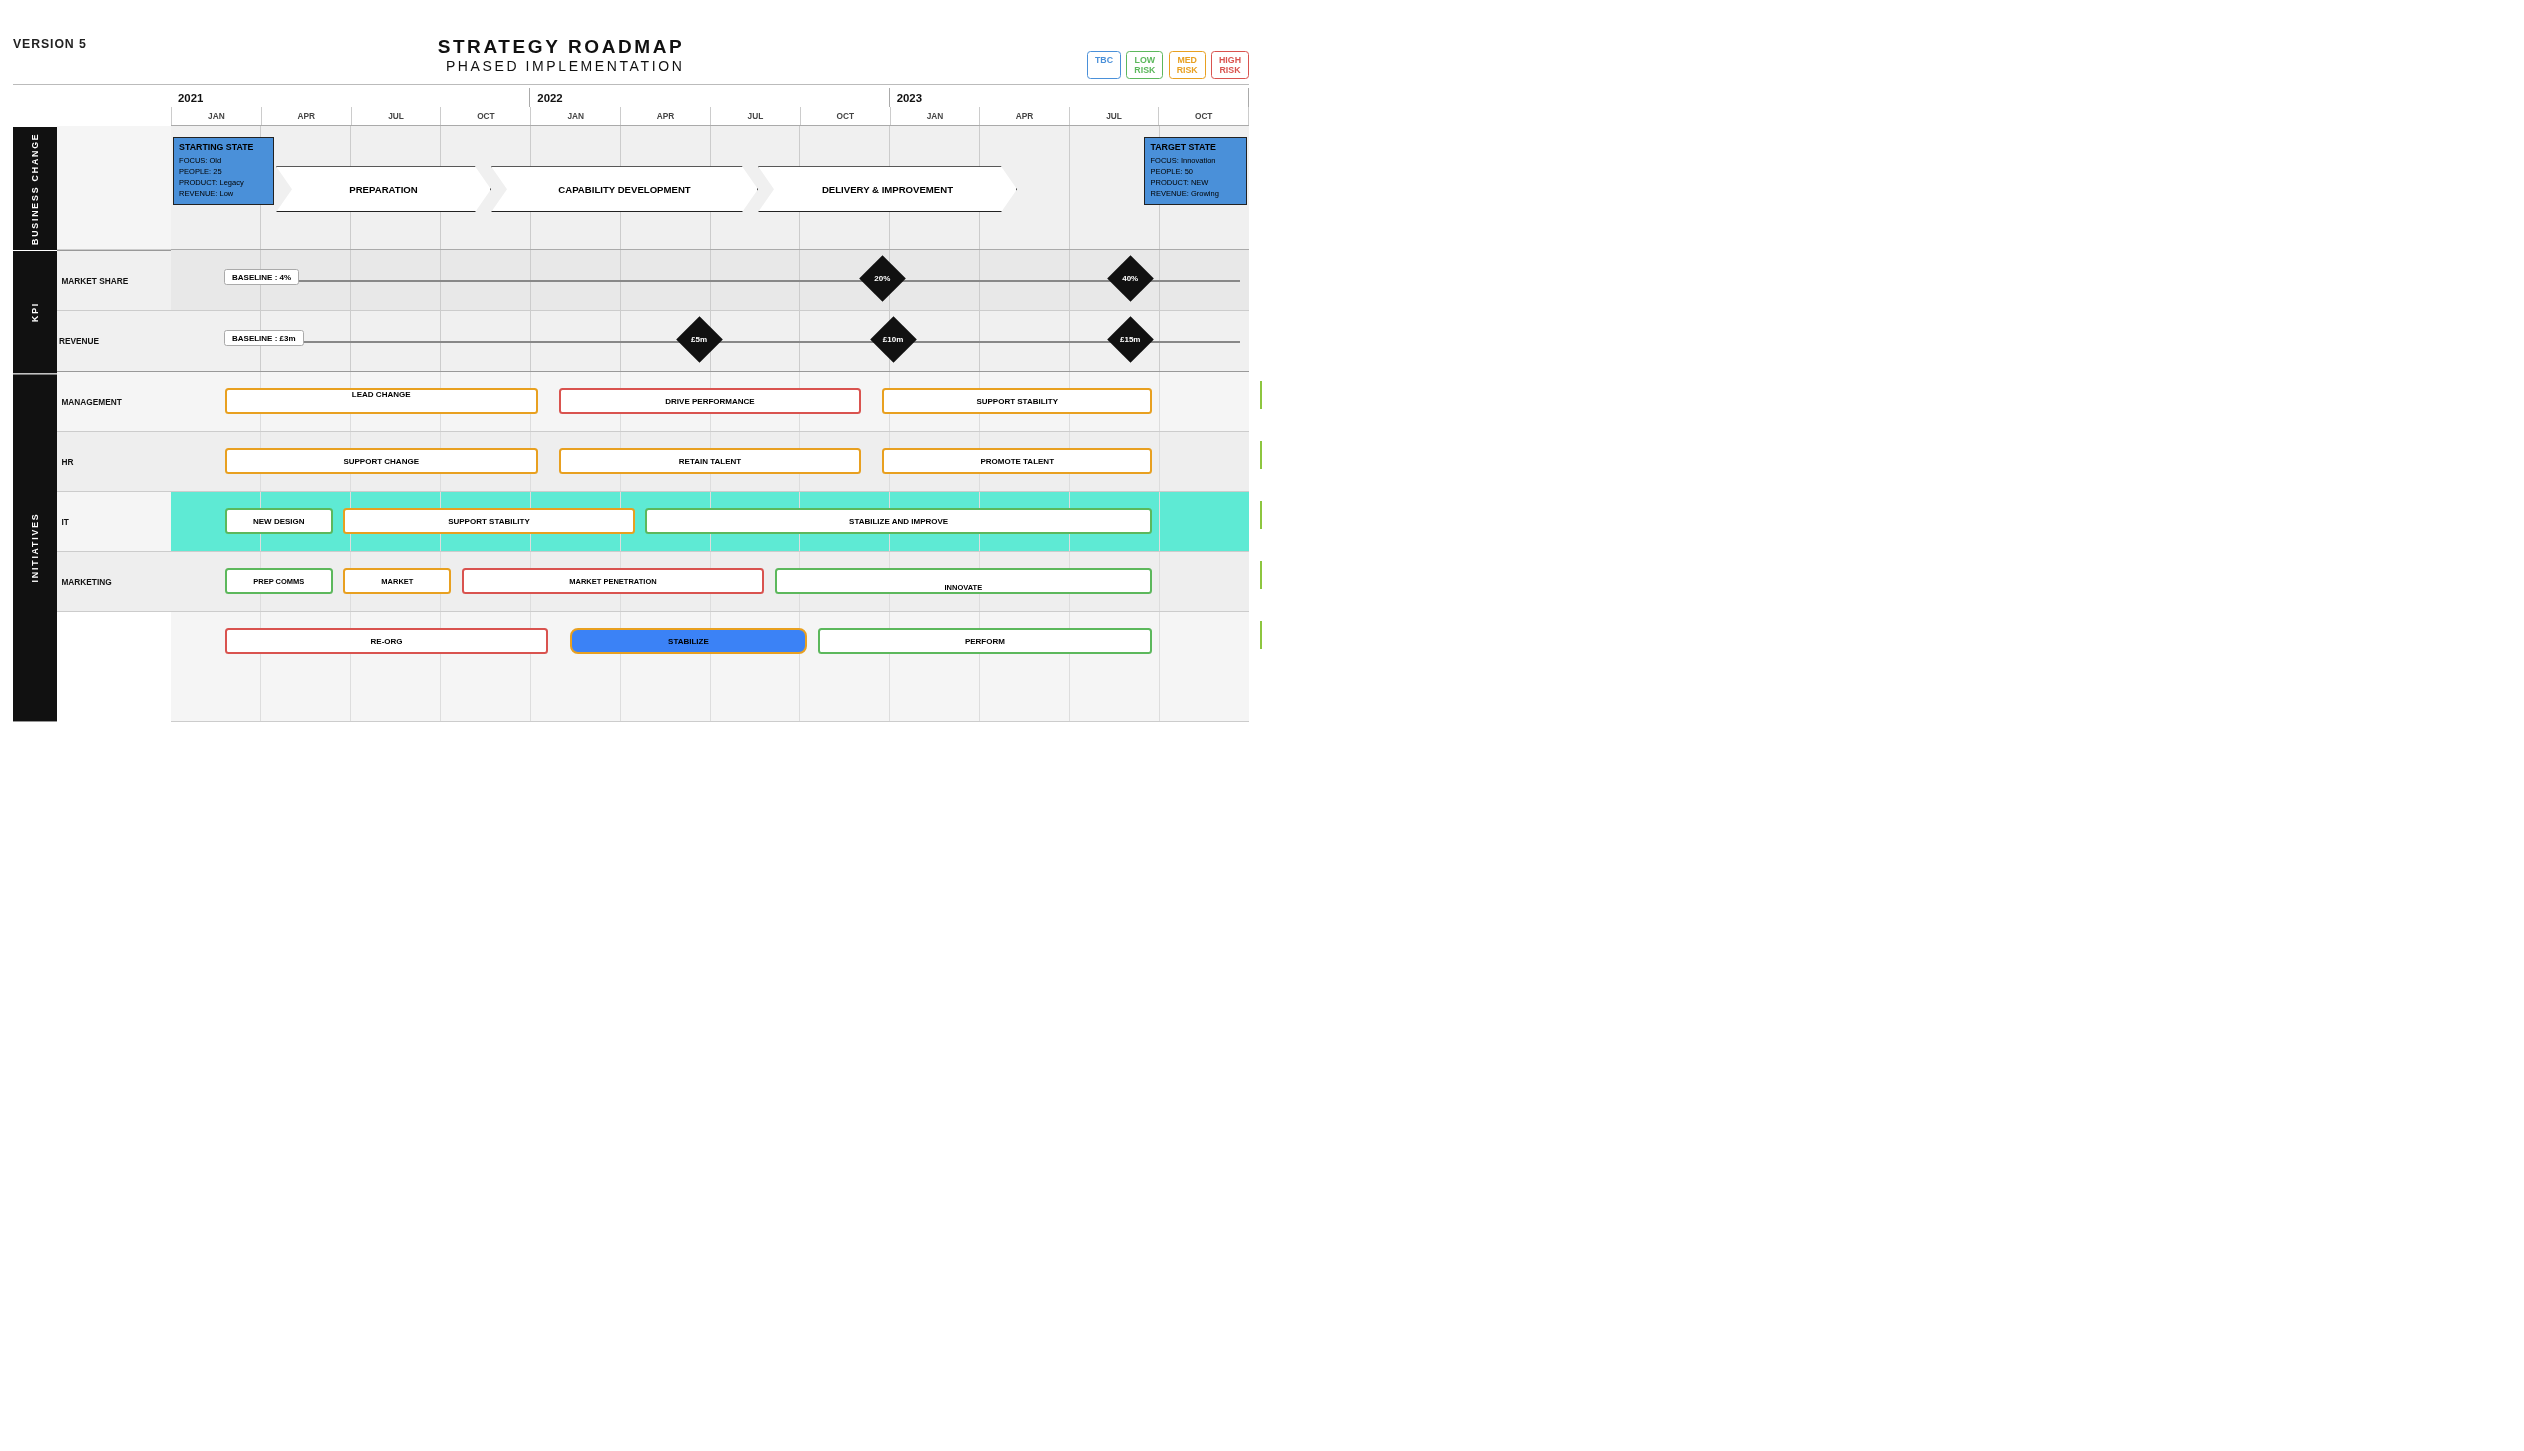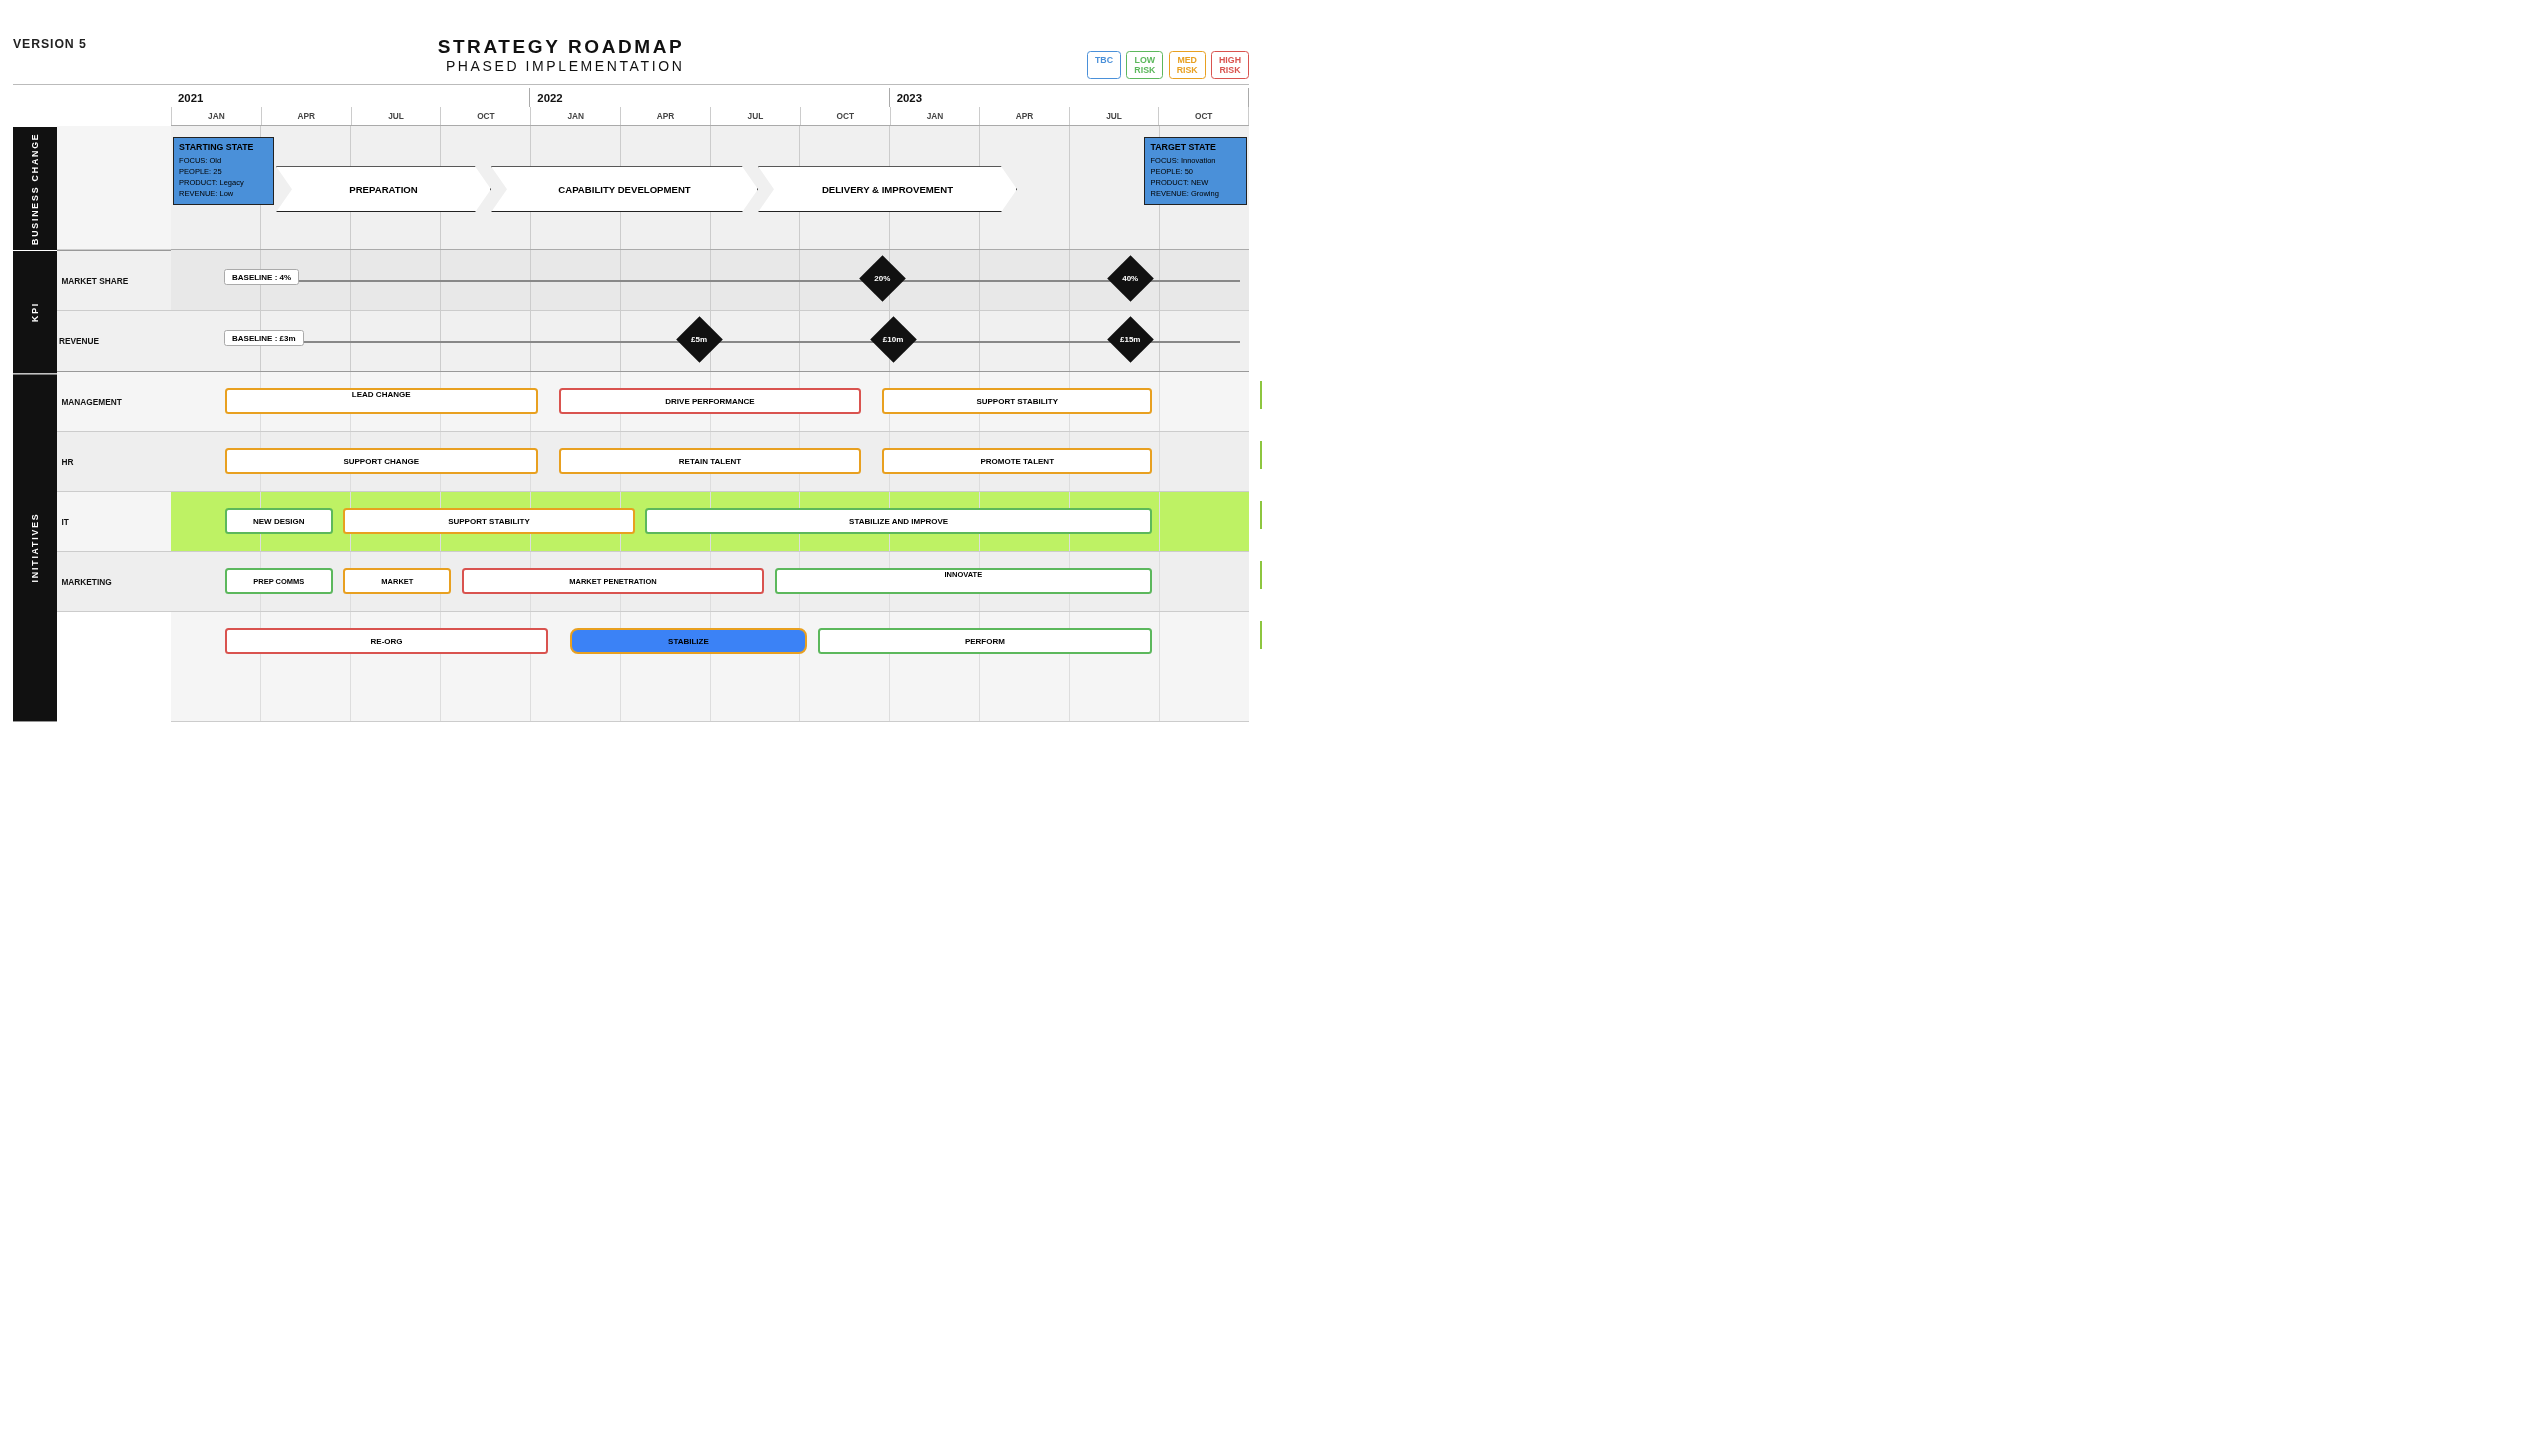--- a/index.html
+++ b/index.html
@@ -326,21 +326,21 @@
         <div style="position:absolute;left:66%;top:16px;width:25%;height:26px;display:flex;align-items:center;justify-content:center;font-size:8px;font-weight:bold;border-radius:3.5px;background:#fff;border:2.2px solid #e8a020;">
           <span>PROMOTE TALENT</span>
         </div>
 
         <div style="position:absolute;right:-116px;top:8.8px;width:105px;background:#8dc63f;padding:3.5px 5.3px;">
           <div style="font-size:8.3px;font-weight:900;color:#111;">NOTES</div>
           <div style="font-size:7.5px;color:#111;margin-top:1.8px;">Be careful of x y z</div>
         </div>
       </div>
 
-      <div style="height:60px;position:relative;background:#bef264;border-bottom:0.9px solid #ccc;">
+      <div style="height:60px;position:relative;background:#5eead4;border-bottom:0.9px solid #ccc;">
         <div style="position:absolute;top:0;bottom:0;left:0;right:0;display:flex;pointer-events:none;">
           <div style="flex:1;border-right:0.9px solid #ddd;"></div>
             <div style="flex:1;border-right:0.9px solid #ddd;"></div>
             <div style="flex:1;border-right:0.9px solid #ddd;"></div>
             <div style="flex:1;border-right:0.9px solid #ddd;"></div>
             <div style="flex:1;border-right:0.9px solid #ddd;"></div>
             <div style="flex:1;border-right:0.9px solid #ddd;"></div>
             <div style="flex:1;border-right:0.9px solid #ddd;"></div>
             <div style="flex:1;border-right:0.9px solid #ddd;"></div>
             <div style="flex:1;border-right:0.9px solid #ddd;"></div>
@@ -381,21 +381,21 @@
         </div>
         <div style="position:absolute;left:5%;top:16px;width:10%;height:26px;display:flex;align-items:center;justify-content:center;font-size:7.5px;font-weight:bold;border-radius:3.5px;background:#fff;border:2.2px solid #5cb85c;">
           <span>PREP COMMS</span>
         </div>
         <div style="position:absolute;left:16%;top:16px;width:10%;height:26px;display:flex;align-items:center;justify-content:center;font-size:7.5px;font-weight:bold;border-radius:3.5px;background:#fff;border:2.2px solid #e8a020;">
           <span>MARKET</span>
         </div>
         <div style="position:absolute;left:27%;top:16px;width:28%;height:26px;display:flex;align-items:center;justify-content:center;font-size:7.5px;font-weight:bold;border-radius:3.5px;background:#fff;border:2.2px solid #d9534f;">
           <span>MARKET PENETRATION</span>
         </div>
-        <div style="position:absolute;left:56%;top:16px;width:35%;height:26px;display:flex;align-items:flex-start;justify-content:center;font-size:7.5px;font-weight:bold;border-radius:3.5px;background:#fff;border:2.2px solid #5cb85c;">
+        <div style="position:absolute;left:56%;top:16px;width:35%;height:26px;display:flex;align-items:flex-end;justify-content:center;font-size:7.5px;font-weight:bold;border-radius:3.5px;background:#fff;border:2.2px solid #5cb85c;">
           <span>INNOVATE</span>
         </div>
 
         <div style="position:absolute;right:-116px;top:8.8px;width:105px;background:#8dc63f;padding:3.5px 5.3px;">
           <div style="font-size:8.3px;font-weight:900;color:#111;">NOTES</div>
           <div style="font-size:7.5px;color:#111;margin-top:1.8px;">Be careful of x y z</div>
         </div>
       </div>
 
       <div style="flex:1;position:relative;background:#f5f5f5;border-bottom:0.9px solid #ccc;">

